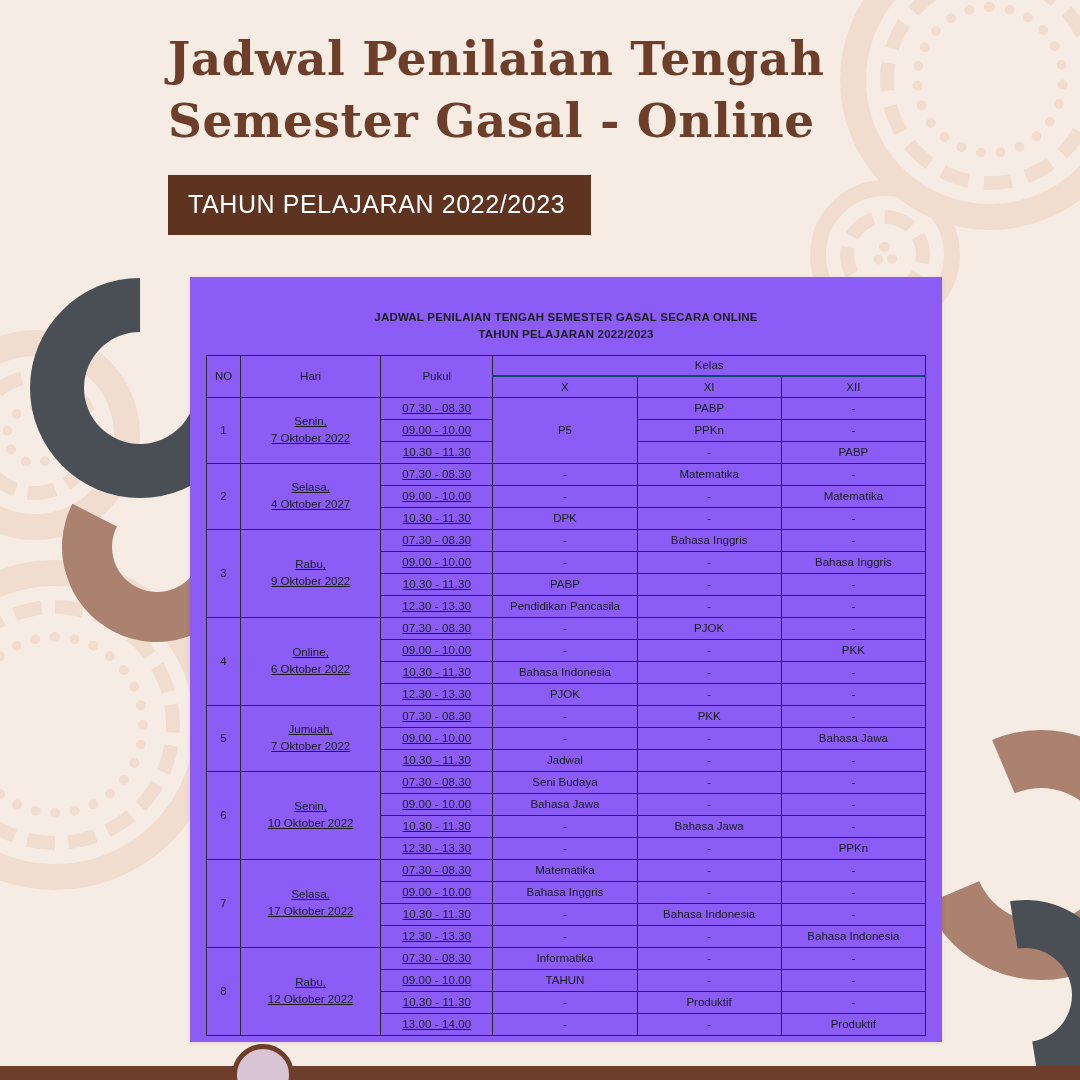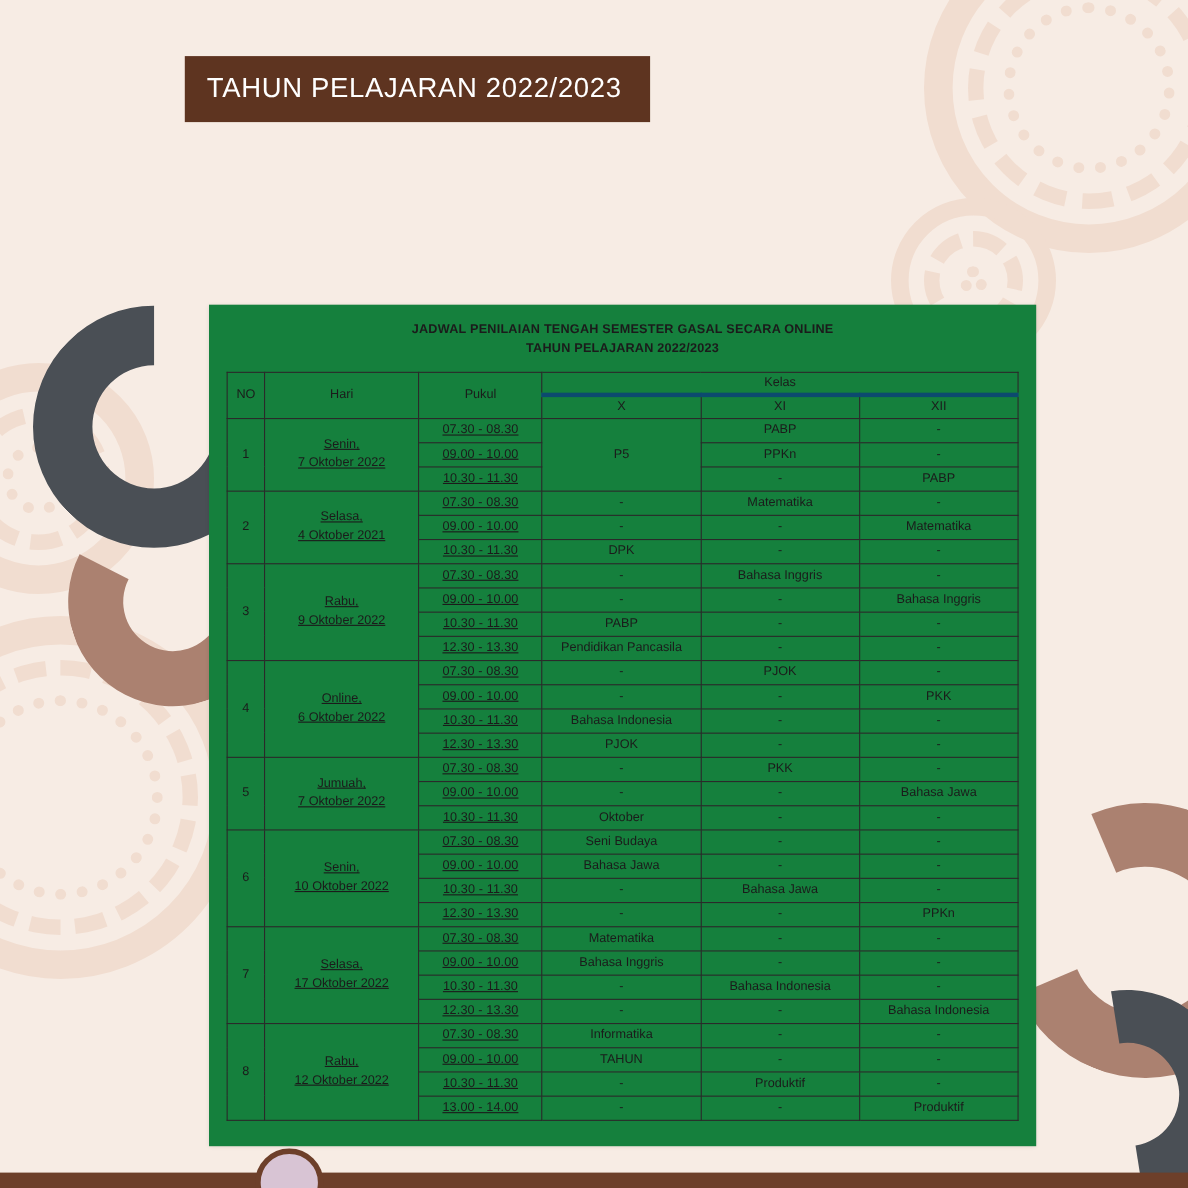--- a/index.html
+++ b/index.html
@@ -118,23 +118,23 @@
     padding: 15px 26px 16px 20px;
     font-size: 25px;
     letter-spacing: 0.6px;
   }
 
   
   .card {
     position: absolute;
     left: 190px; top: 277px;
     width: 752px; height: 765px;
-    background: #15803d;
+    background: #8b5cf6;
     box-shadow: 0 1px 4px rgba(0,0,0,0.10);
-    padding: 15px 16px 0 16px;
+    padding: 32px 16px 0 16px;
   }
   .card-head {
     text-align: center;
     font-size: 11.5px;
     font-weight: bold;
     color: #1b1b1b;
     line-height: 1.5;
     letter-spacing: 0.2px;
     margin-bottom: 11px;
   }
@@ -149,21 +149,21 @@
   }
   table.sched th, table.sched td {
     border: 1px solid #2a2a2a;
     text-align: center;
     padding: 0;
     height: 22px;
     vertical-align: middle;
     font-weight: normal;
   }
   table.sched thead th { height: 21px; }
-  table.sched thead th.kelas-top { border-bottom: 4px solid #0c4a6e; }
+  table.sched thead th.kelas-top { border-bottom: 2px solid #0c4a6e; }
 
   
   td.dotted-b { border-bottom: 1px dotted #8a8a8a; }
   td.solid-b { border-bottom: 1px solid #2a2a2a; }
 
   .col-no { width: 34px; }
   .col-hari { width: 140px; }
   .col-pukul { width: 112px; }
   .col-kelas { width: 144px; }
 
@@ -192,20 +192,22 @@
   <div class="arc" id="arc-brown-left"></div>
   <div class="arc" id="arc-brown-right"></div>
   <div class="arc" id="arc-grey-right"></div>
 
   <div id="bottom-strip"></div>
   <div id="bottom-circle"></div>
 </div>
 
 <div class="header">
   <h1 class="title">
+    <span class="line">Jadwal Penilaian Tengah</span>
+    <span class="line">Semester Gasal - Online</span>
   </h1>
   <div class="subtitle-band">TAHUN PELAJARAN 2022/2023</div>
 </div>
 
 <div class="card">
   <div class="card-head">
     <div>JADWAL PENILAIAN TENGAH SEMESTER GASAL SECARA ONLINE</div>
     <div>TAHUN PELAJARAN 2022/2023</div>
   </div>
 
@@ -250,21 +252,21 @@
         </tr>
         <tr>
           <td class="pukul solid-b">10.30 - 11.30</td>
           <td class="solid-b">-</td>
           <td class="solid-b">PABP</td>
         </tr>
         <tr>
           <td class="no" rowspan="3">2</td>
           <td class="hari" rowspan="3">
             <span class="d1">Selasa,</span>
-            <span class="d2">4 Oktober 2021</span>
+            <span class="d2">4 Oktober 2027</span>
           </td>
           <td class="pukul dotted-b">07.30 - 08.30</td>
           <td class="dotted-b">-</td>
           <td class="dotted-b">Matematika</td>
           <td class="dotted-b">-</td>
         </tr>
         <tr>
           <td class="pukul dotted-b">09.00 - 10.00</td>
           <td class="dotted-b">-</td>
           <td class="dotted-b">-</td>
@@ -346,21 +348,21 @@
           <td class="dotted-b">-</td>
         </tr>
         <tr>
           <td class="pukul dotted-b">09.00 - 10.00</td>
           <td class="dotted-b">-</td>
           <td class="dotted-b">-</td>
           <td class="dotted-b">Bahasa Jawa</td>
         </tr>
         <tr>
           <td class="pukul solid-b">10.30 - 11.30</td>
-          <td class="solid-b">Oktober</td>
+          <td class="solid-b">Jadwal</td>
           <td class="solid-b">-</td>
           <td class="solid-b">-</td>
         </tr>
         <tr>
           <td class="no" rowspan="4">6</td>
           <td class="hari" rowspan="4">
             <span class="d1">Senin,</span>
             <span class="d2">10 Oktober 2022</span>
           </td>
           <td class="pukul dotted-b">07.30 - 08.30</td>

